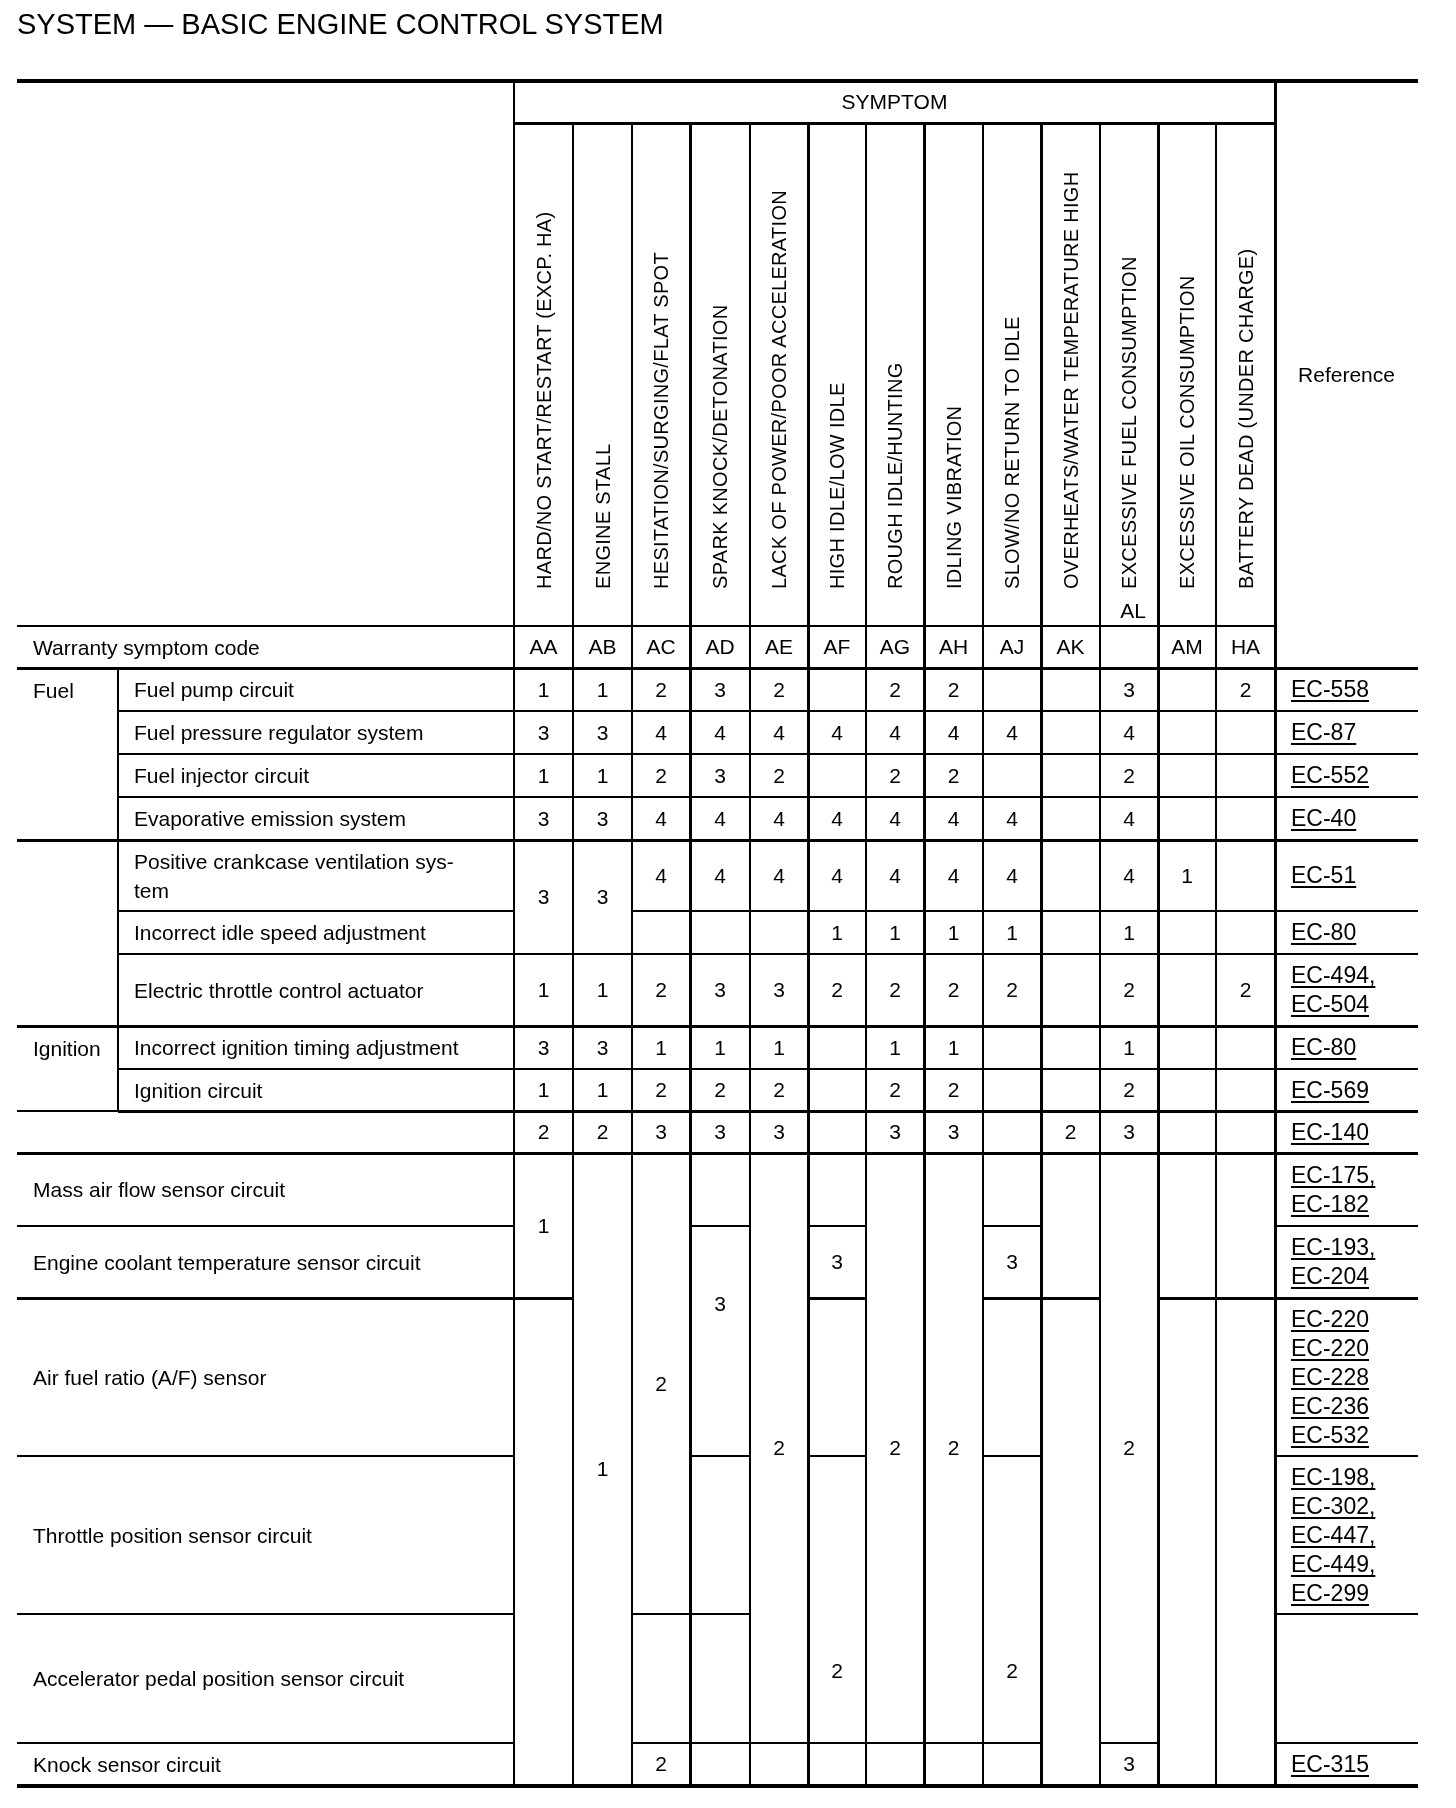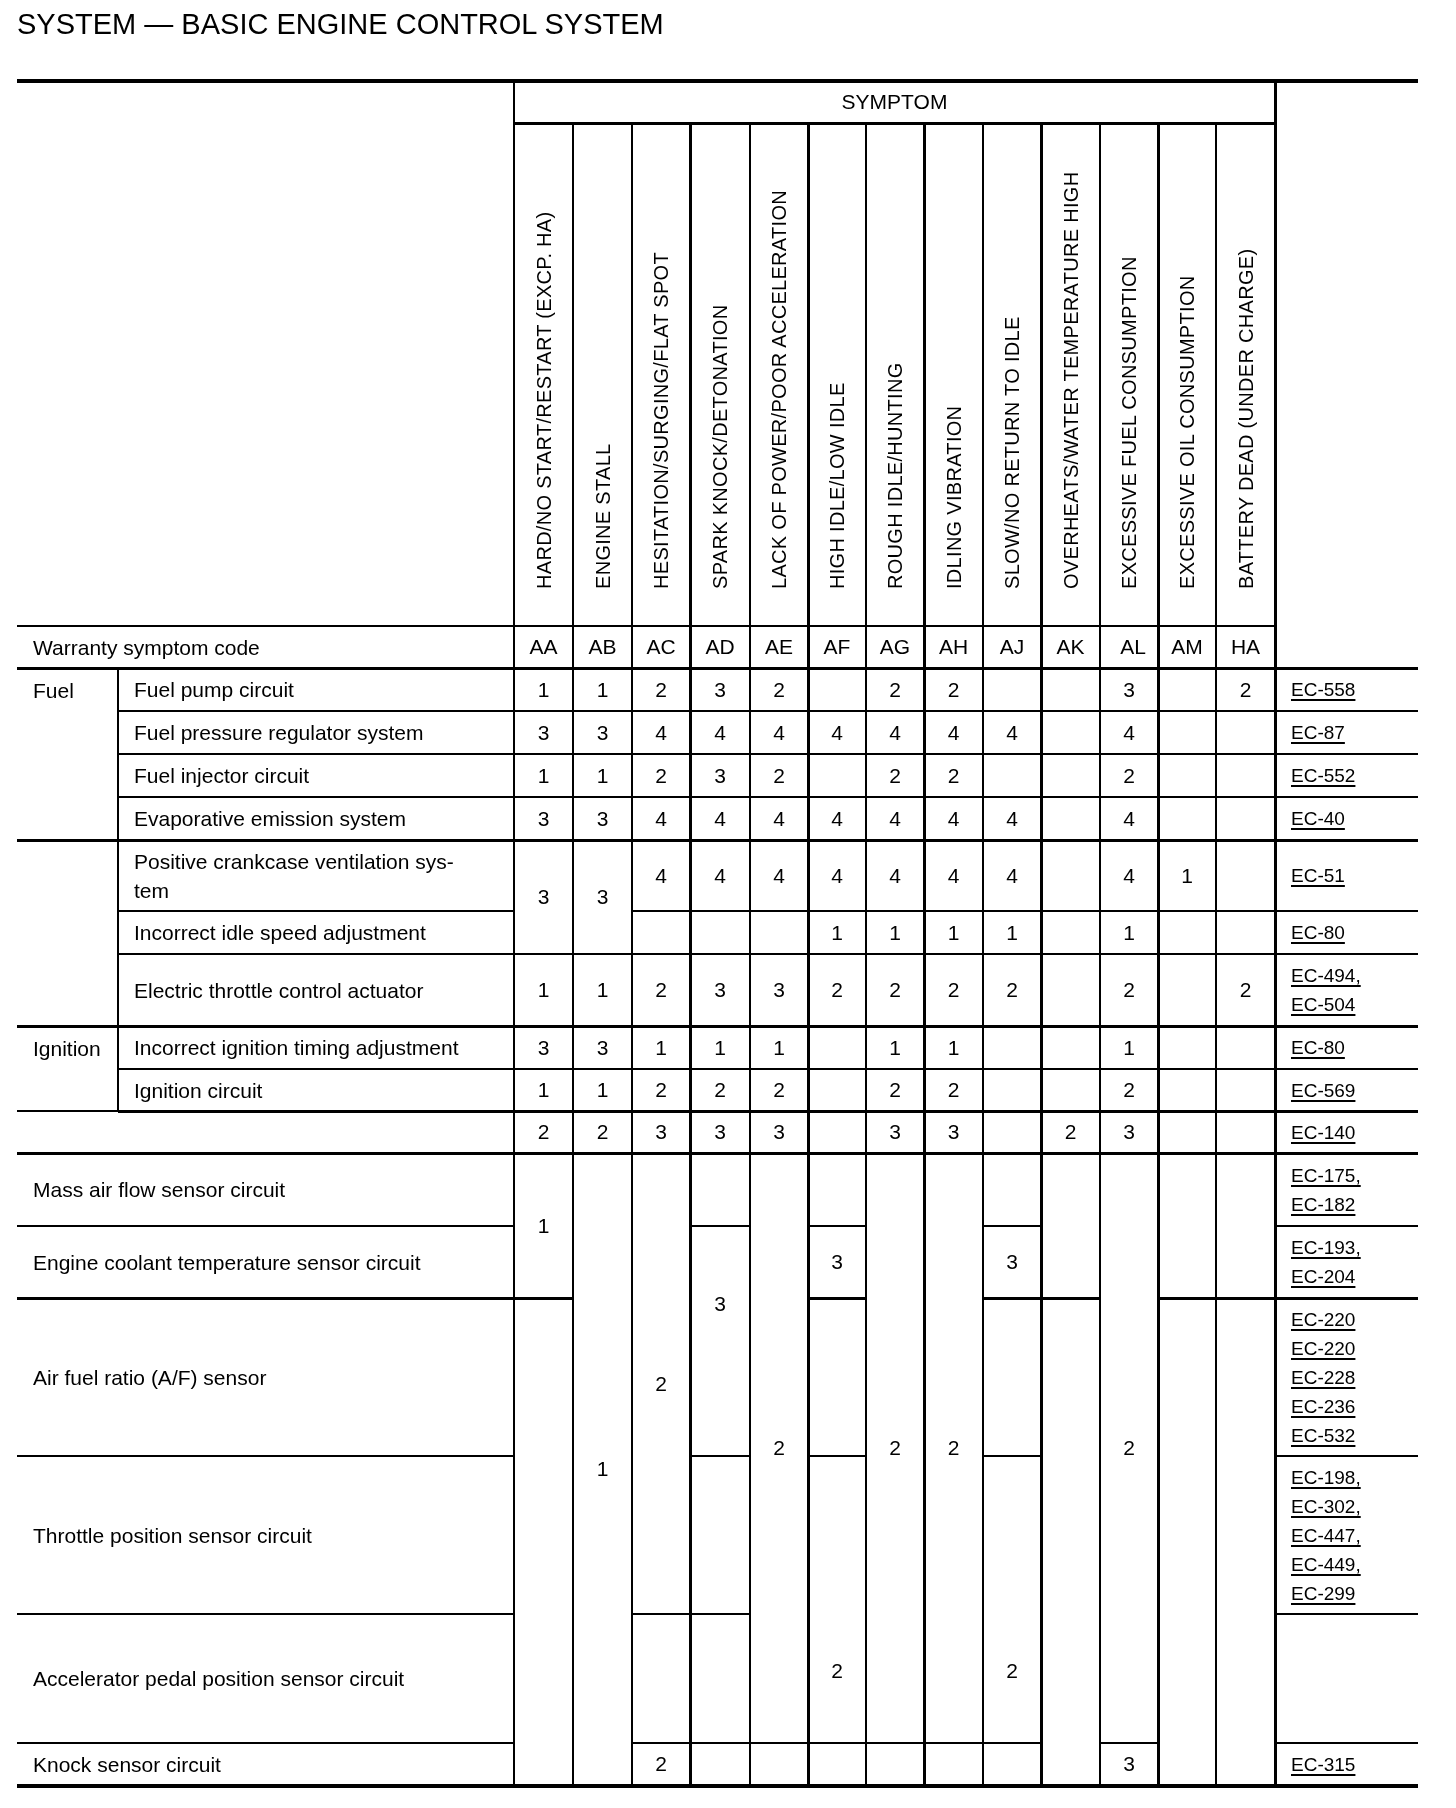--- a/index.html
+++ b/index.html
@@ -7,32 +7,33 @@
          font-family:"Liberation Sans", "DejaVu Sans", sans-serif; color:#000; }
   .title { position:absolute; left:17px; top:8px; font-size:29px; letter-spacing:0px; }
   #grid { position:absolute; left:0; top:0; width:1456px; height:1808px; }
   .ln { position:absolute; background:#000; }
   .cell { position:absolute; display:flex; align-items:center; justify-content:center;
           font-size:21px; box-sizing:border-box; }
   .lbl { position:absolute; display:flex; align-items:center; font-size:21px; box-sizing:border-box; line-height:29px; }
   .vert { position:absolute; box-sizing:border-box; }
   .vert span { position:absolute; left:50%; bottom:14px; transform-origin:0 0;
                transform: rotate(-90deg) translateY(-50%); white-space:nowrap; font-size:20px; letter-spacing:0.3px; }
-  .ref { position:absolute; display:flex; flex-direction:column; justify-content:center; font-size:19px; line-height:29px; box-sizing:border-box; }
+  .ref { position:absolute; display:flex; flex-direction:column; justify-content:center; font-size:23px; line-height:29px; box-sizing:border-box; }
   .ref a { color:#000; text-decoration:underline; text-decoration-thickness:2px; text-underline-offset:3px; }
 </style>
 </head>
 <body>
 
 <div class="title">SYSTEM — BASIC ENGINE CONTROL SYSTEM</div>
 <div id="grid">
     <div class="ln" style="left: 17px; top: 79px; width: 1401px; height: 4px;"></div>
     <div class="ln" style="left: 17px; top: 1784px; width: 1401px; height: 4px;"></div>
     <div class="cell" style="left: 514px; top: 81px; width: 761px; height: 42px;">SYMPTOM</div>
     <div class="ln" style="left: 514px; top: 122px; width: 761px; height: 3px;"></div>
+    <div class="cell" style="left: 1275px; top: 81px; width: 143px; height: 587px;">Reference</div>
     <div class="vert" style="left: 514px; top: 123px; width: 59px; height: 503px;">
       <span>HARD/NO START/RESTART (EXCP. HA)</span>
     </div>
     <div class="cell" style="left: 514px; top: 626px; width: 59px; height: 42px;">AA</div>
     <div class="vert" style="left: 573px; top: 123px; width: 59px; height: 503px;">
       <span>ENGINE STALL</span>
     </div>
     <div class="cell" style="left: 573px; top: 626px; width: 59px; height: 42px;">AB</div>
     <div class="vert" style="left: 632px; top: 123px; width: 58px; height: 503px;">
       <span>HESITATION/SURGING/FLAT SPOT</span>
@@ -62,21 +63,21 @@
       <span>SLOW/NO RETURN TO IDLE</span>
     </div>
     <div class="cell" style="left: 983px; top: 626px; width: 58px; height: 42px;">AJ</div>
     <div class="vert" style="left: 1041px; top: 123px; width: 59px; height: 503px;">
       <span>OVERHEATS/WATER TEMPERATURE HIGH</span>
     </div>
     <div class="cell" style="left: 1041px; top: 626px; width: 59px; height: 42px;">AK</div>
     <div class="vert" style="left: 1100px; top: 123px; width: 58px; height: 503px;">
       <span>EXCESSIVE FUEL CONSUMPTION</span>
     </div>
-    <div class="cell" style="left: 1100px; top: 626px; width: 58px; height: 42px; padding-left: 8px;">AL</div>
+    <div class="cell" style="left: 1100px; top: 590px; width: 58px; height: 42px; padding-left: 8px;">AL</div>
     <div class="vert" style="left: 1158px; top: 123px; width: 58px; height: 503px;">
       <span>EXCESSIVE OIL CONSUMPTION</span>
     </div>
     <div class="cell" style="left: 1158px; top: 626px; width: 58px; height: 42px;">AM</div>
     <div class="vert" style="left: 1216px; top: 123px; width: 59px; height: 503px;">
       <span>BATTERY DEAD (UNDER CHARGE)</span>
     </div>
     <div class="cell" style="left: 1216px; top: 626px; width: 59px; height: 42px;">HA</div>
     <div class="lbl" style="left: 17px; top: 626px; width: 497px; height: 42px; padding-left: 16px; white-space: pre-line;">Warranty symptom code</div>
     <div class="ln" style="left: 17px; top: 625px; width: 1258px; height: 2px;"></div>

